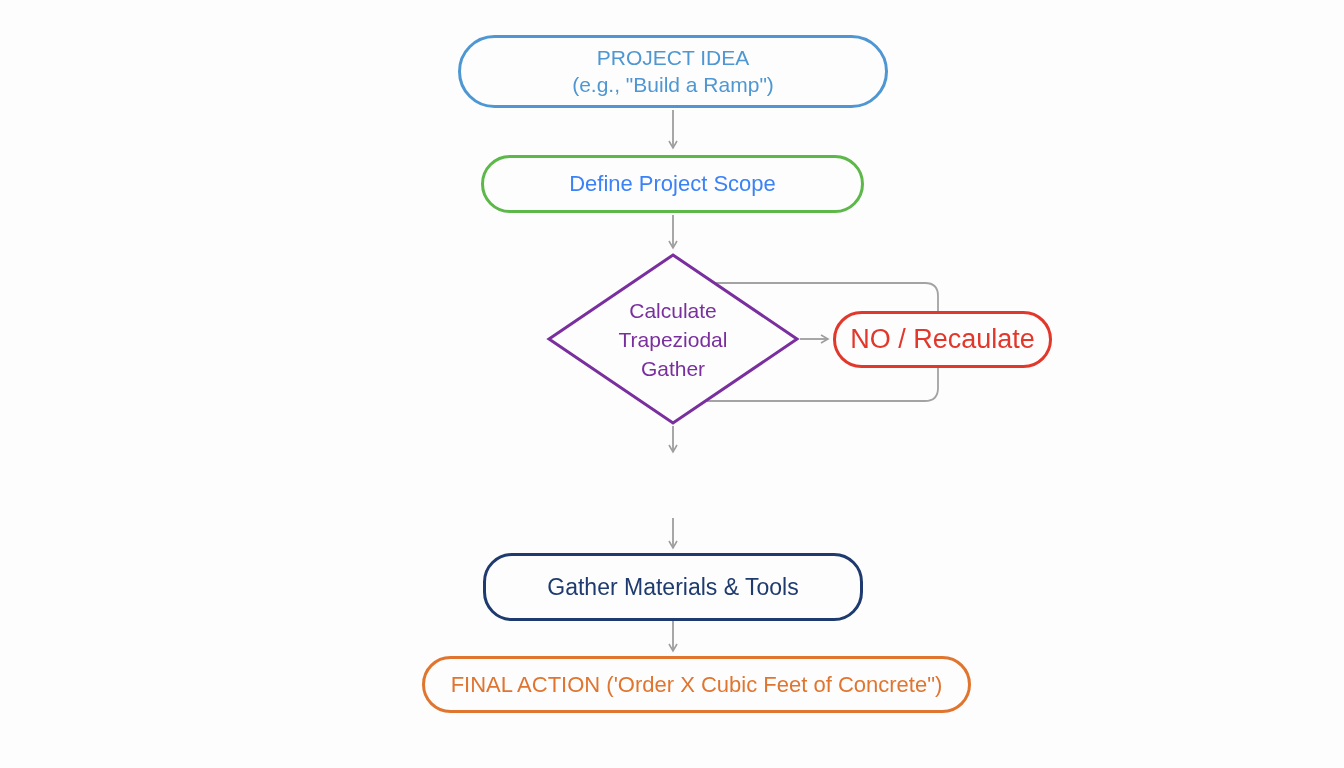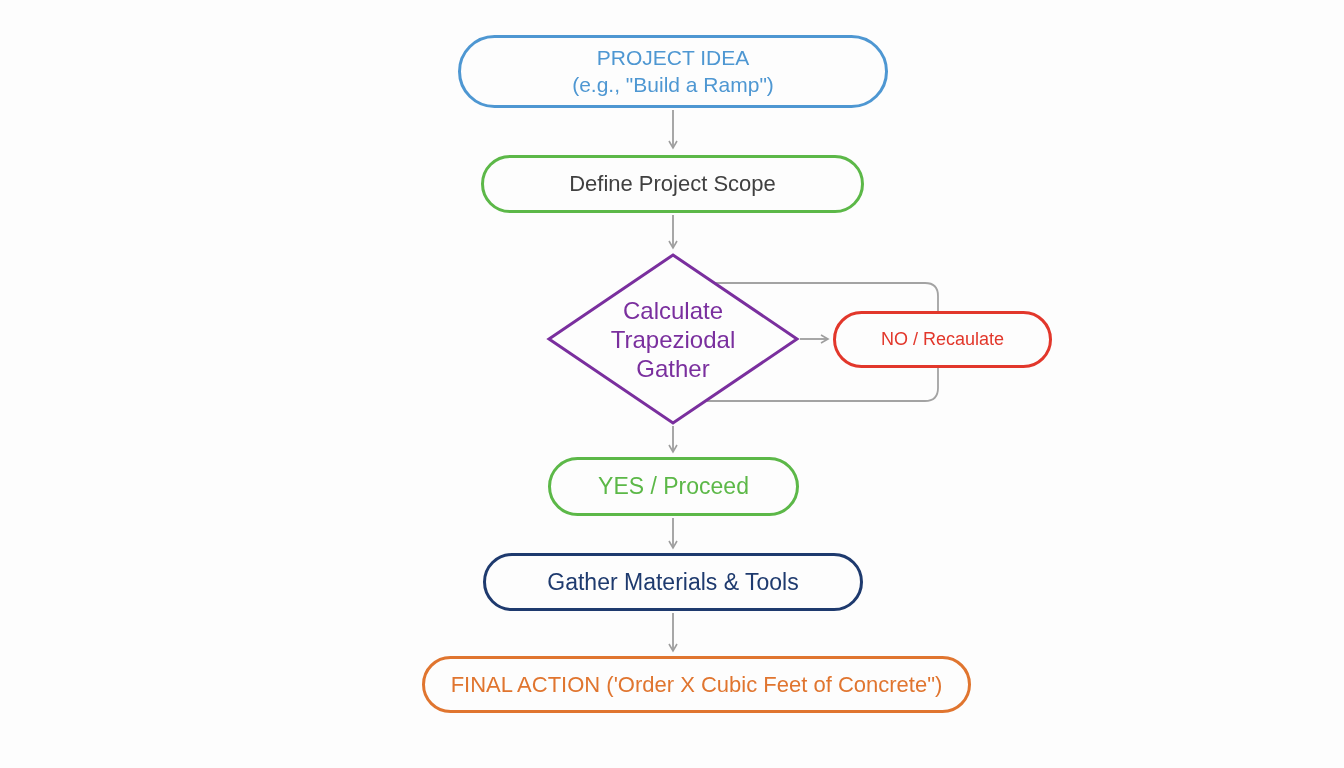--- a/index.html
+++ b/index.html
@@ -19,32 +19,32 @@
     display: flex;
     flex-direction: column;
     align-items: center;
     justify-content: center;
     text-align: center;
     line-height: 1.25;
   }
   .pill { border-style: solid; border-width: 3px; }
 
   .node-project   { left: 458px; top: 35px;  width: 430px; height: 73px; border-radius: 37px; border-color: #4e97d2; color: #4e97d2; font-size: 21px; }
-  .node-define    { left: 481px; top: 155px; width: 383px; height: 58px; border-radius: 29px; border-color: #5cb848; color: #404040; font-size: 22px; }
-  .node-no        { left: 833px; top: 311px; width: 219px; height: 57px; border-radius: 29px; border-color: #e2372b; color: #e2372b; font-size: 18px; }
+  .node-define    { left: 481px; top: 155px; width: 383px; height: 58px; border-radius: 29px; border-color: #5cb848; color: #3b82f6; font-size: 22px; }
+  .node-no        { left: 833px; top: 311px; width: 219px; height: 57px; border-radius: 29px; border-color: #e2372b; color: #e2372b; font-size: 27px; }
   .node-yes       { left: 548px; top: 457px; width: 251px; height: 59px; border-radius: 30px; border-color: #5cb848; color: #5cb848; font-size: 23px; }
-  .node-gather    { left: 483px; top: 553px; width: 380px; height: 58px; border-radius: 29px; border-color: #1e3a6e; color: #1e3a6e; font-size: 23px; }
+  .node-gather    { left: 483px; top: 553px; width: 380px; height: 68px; border-radius: 29px; border-color: #1e3a6e; color: #1e3a6e; font-size: 23px; }
   .node-final     { left: 422px; top: 656px; width: 549px; height: 57px; border-radius: 29px; border-color: #e0752f; color: #e0752f; font-size: 22px; }
 
   .node-decision-text {
     position: absolute; z-index: 2;
     left: 588px; top: 295px; width: 170px; height: 88px;
     display: flex; flex-direction: column; align-items: center; justify-content: center;
     text-align: center;
-    color: #7a2f9e; font-size: 24px; line-height: 29px;
+    color: #7a2f9e; font-size: 21px; line-height: 29px;
     background: transparent;
   }
 </style>
 </head>
 <body>
 
 <div class="canvas">
 
   <svg class="connectors" width="1344" height="768" viewBox="0 0 1344 768">
     <defs>
@@ -77,23 +77,20 @@
   <div class="node-decision-text">
     <span>Calculate</span>
     <span>Trapeziodal</span>
     <span>Gather</span>
   </div>
 
   <div class="node pill node-no">
     <span>NO / Recaulate</span>
   </div>
 
-  <div class="node pill node-yes">
-    <span>YES / Proceed</span>
-  </div>
 
   <div class="node pill node-gather">
     <span>Gather Materials &amp; Tools</span>
   </div>
 
   <div class="node pill node-final">
     <span>FINAL ACTION ('Order X Cubic Feet of Concrete")</span>
   </div>
 
 </div>

